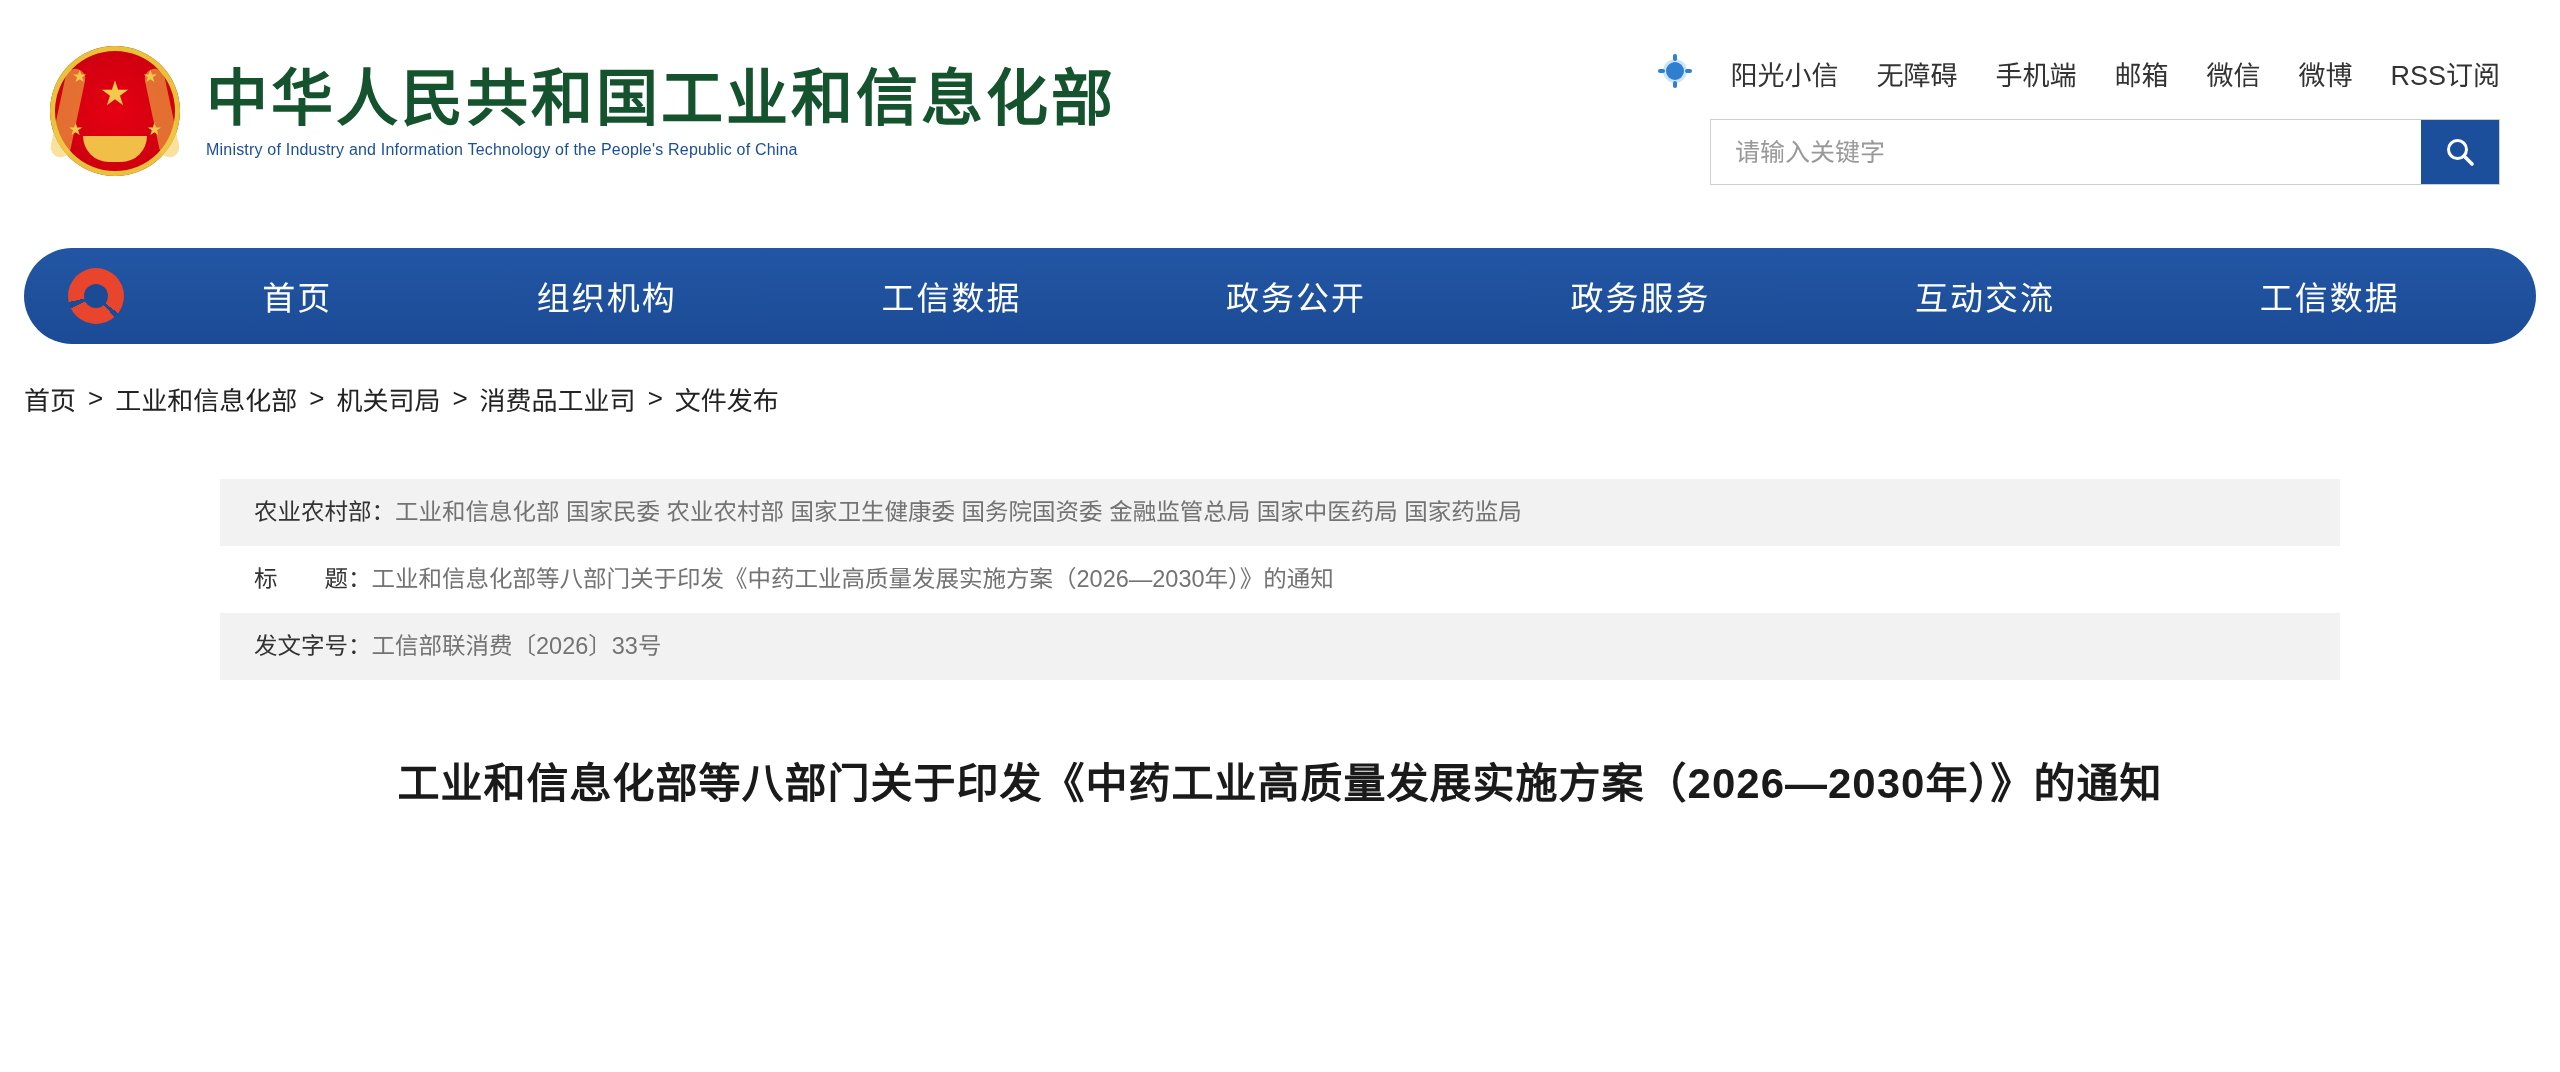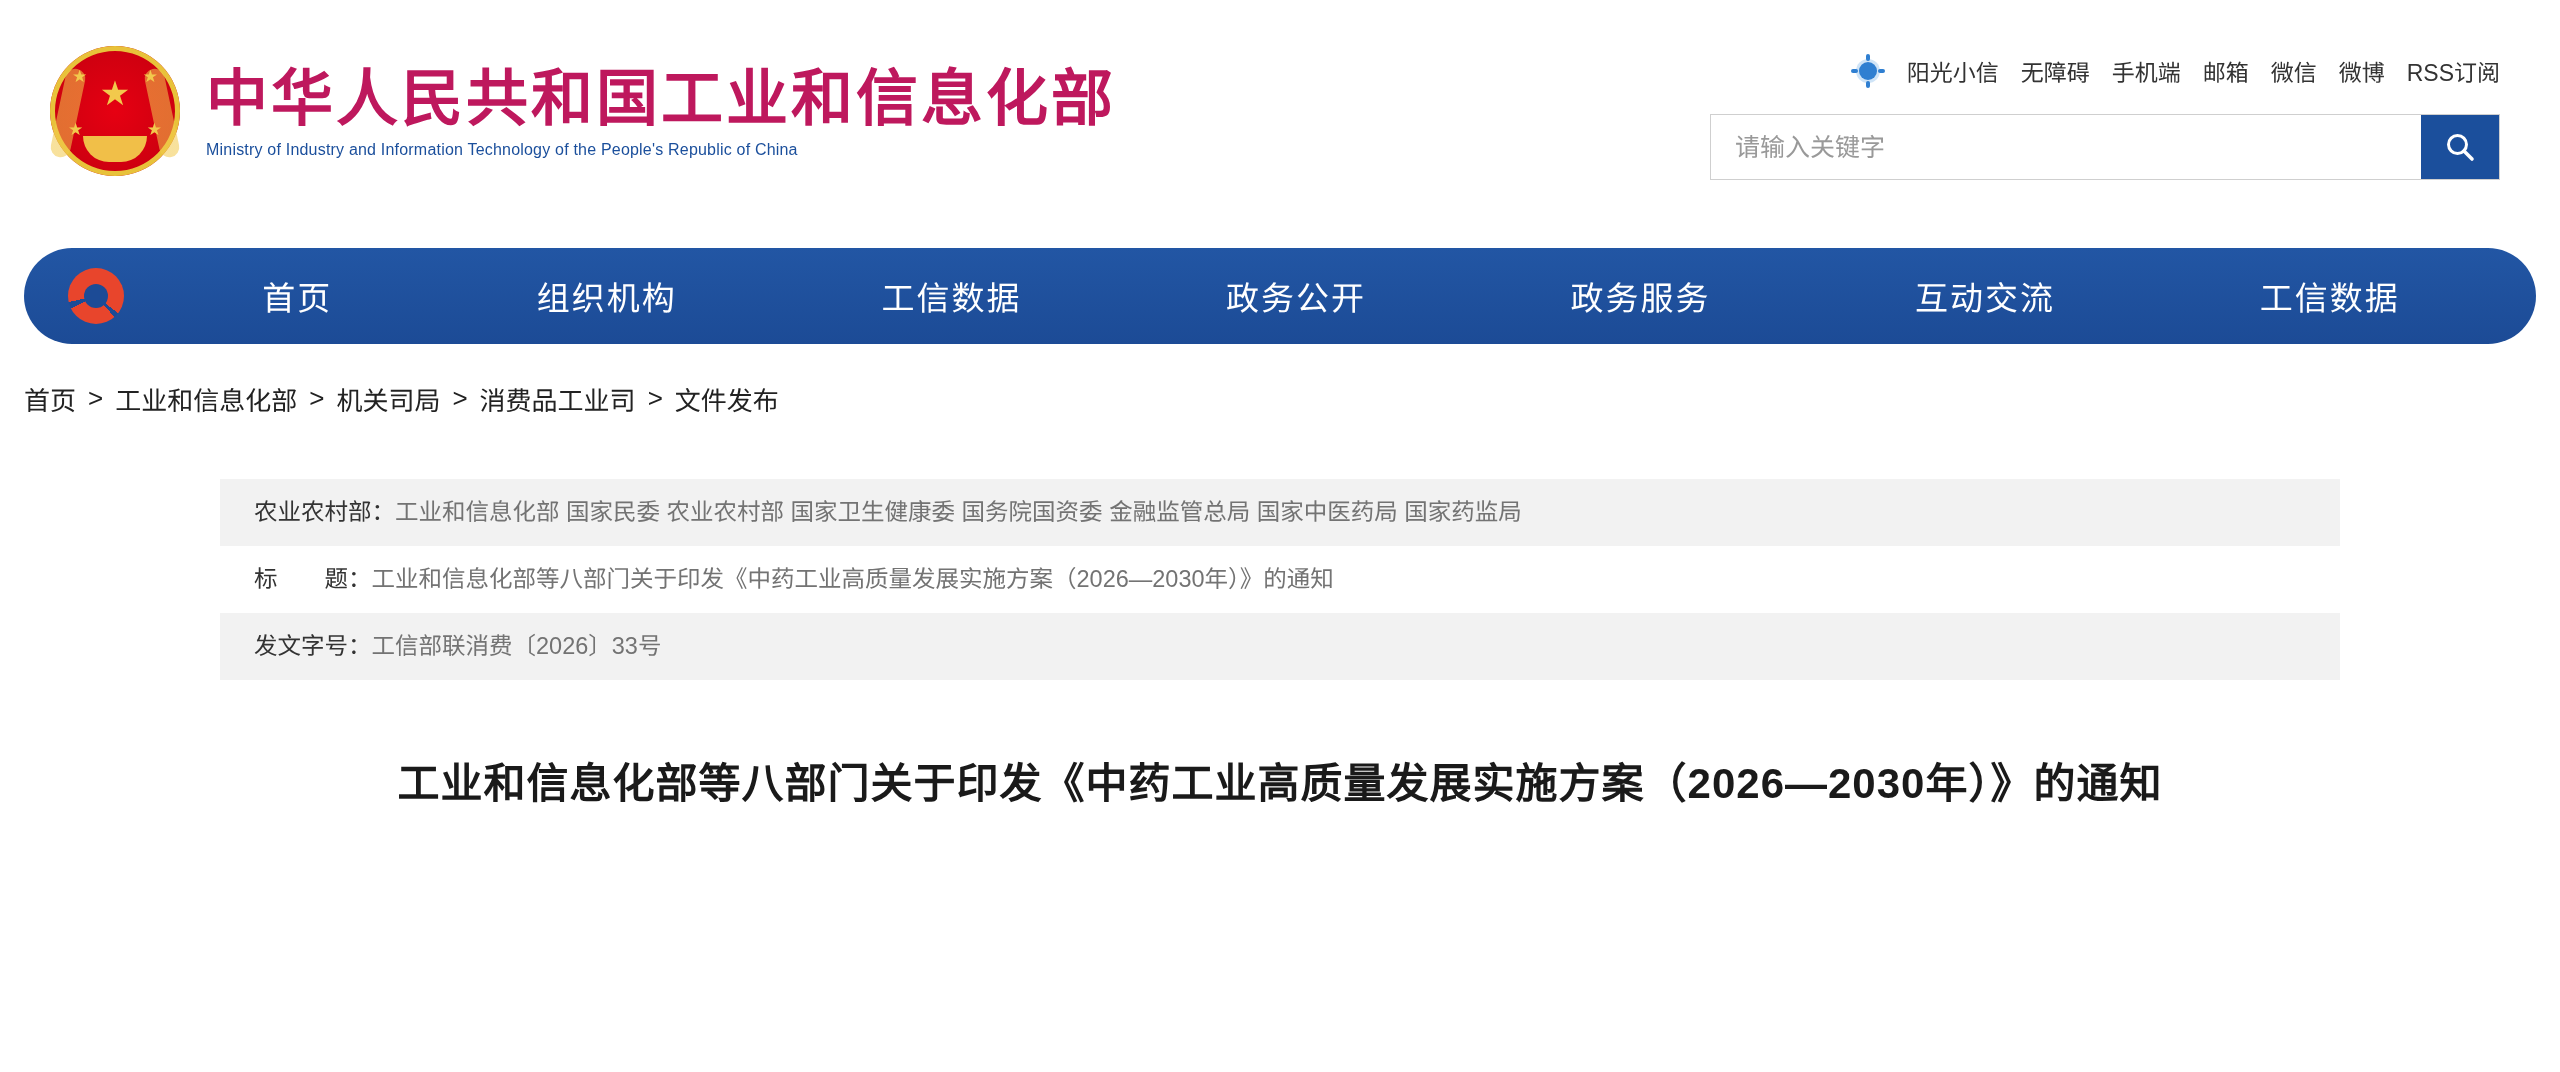--- a/index.html
+++ b/index.html
@@ -62,21 +62,21 @@
     border-radius: 12px;
     opacity: .55;
   }
   .emblem .wheat-l { left: 8px; transform: rotate(12deg); }
   .emblem .wheat-r { right: 8px; transform: rotate(-12deg); }
 
   .brand-text { display: flex; flex-direction: column; gap: 6px; }
   .brand-cn {
     font-size: 62px;
     font-weight: 700;
-    color: #be185d;
+    color: #14532d;
     letter-spacing: 3px;
     line-height: 1.15;
     white-space: nowrap;
   }
   .brand-en {
     font-size: 16px;
     color: #1b4f9c;
     letter-spacing: .2px;
     white-space: nowrap;
   }
@@ -84,23 +84,23 @@
   .header-right {
     display: flex;
     flex-direction: column;
     align-items: flex-end;
     gap: 26px;
     padding-top: 24px;
     padding-right: 20px;
   }
   .toplinks {
     display: flex;
-    align-items: flex-end;
-    gap: 22px;
-    font-size: 23px;
+    align-items: flex-start;
+    gap: 38px;
+    font-size: 27px;
     color: #333;
   }
   .toplinks a { color: #333; text-decoration: none; white-space: nowrap; }
   .sun-icon {
     width: 34px; height: 34px;
     display: inline-flex; align-items: center; justify-content: center;
     position: relative;
     flex: none;
   }
   .sun-icon .dot {

